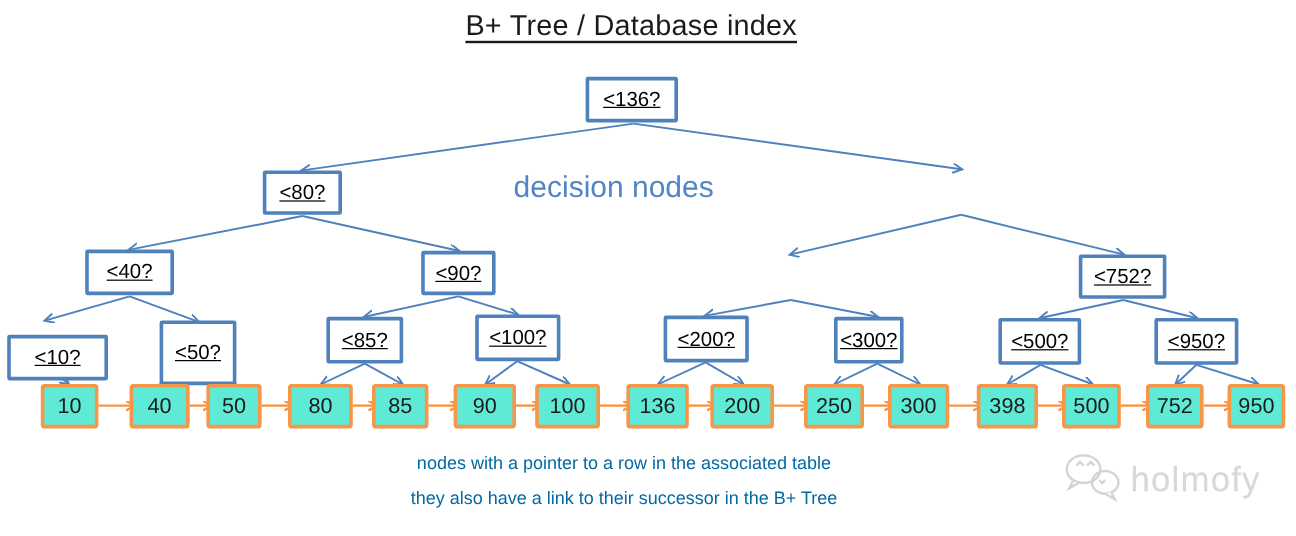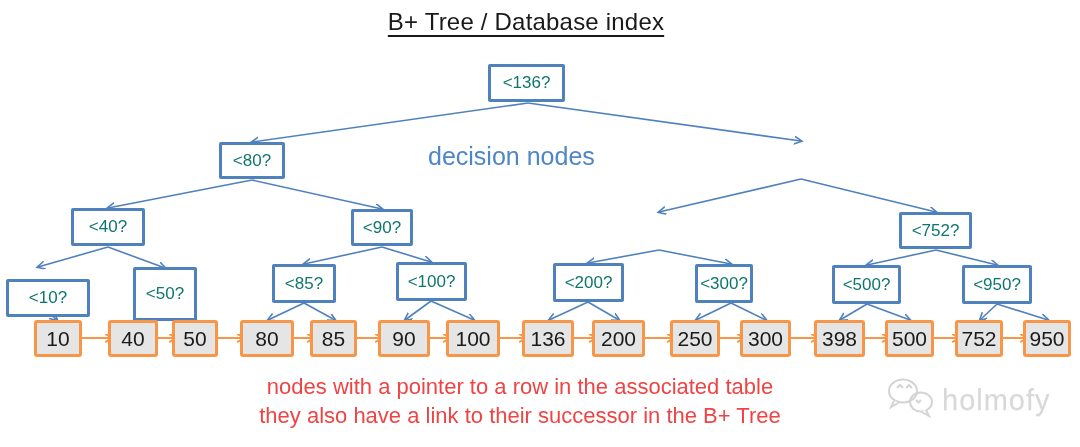--- a/index.html
+++ b/index.html
@@ -8,34 +8,34 @@
     font-family:"Liberation Sans", sans-serif;overflow:hidden;
   }
   #title{
     position:absolute;left:0;top:8px;width:1028px;text-align:center;
     font-size:24px;color:#1a1a1a;text-decoration:underline;
     text-underline-offset:5px;letter-spacing:0.2px;padding-left:12px;
   }
   .dnode{
     position:absolute;border:3px solid #4f81bd;border-radius:2px;background:#ffffff;
     display:flex;align-items:center;justify-content:center;
-    font-size:17px;color:#0f766e;box-sizing:border-box;
+    font-size:17px;color:#000000;box-sizing:border-box;text-decoration:underline;
   }
   .lnode{
-    position:absolute;border:3px solid #f79646;border-radius:3px;background:#e5e5e5;
+    position:absolute;border:3px solid #f79646;border-radius:3px;background:#5eead4;
     display:flex;align-items:center;justify-content:center;
-    font-size:21px;color:#1a1a1a;box-sizing:border-box;
+    font-size:18px;color:#1a1a1a;box-sizing:border-box;
   }
   #edges{position:absolute;left:0;top:0;width:1080px;height:447px;}
   #decision-label{
     position:absolute;left:428px;top:142px;font-size:25px;color:#4f86c6;
   }
   #leaf-caption{
     position:absolute;left:0;top:372px;width:1040px;text-align:center;
-    font-size:22px;color:#ef4444;line-height:29px;
+    font-size:15px;color:#0369a1;line-height:29px;
   }
   #watermark{
     position:absolute;left:884px;top:376px;display:flex;align-items:center;
     color:#d8d8d8;
   }
   #watermark .wm-text{font-size:29px;letter-spacing:1px;margin-left:6px;
     text-shadow:0 1px 0 #f2f2f2;}
 </style>
 </head>
 <body>

